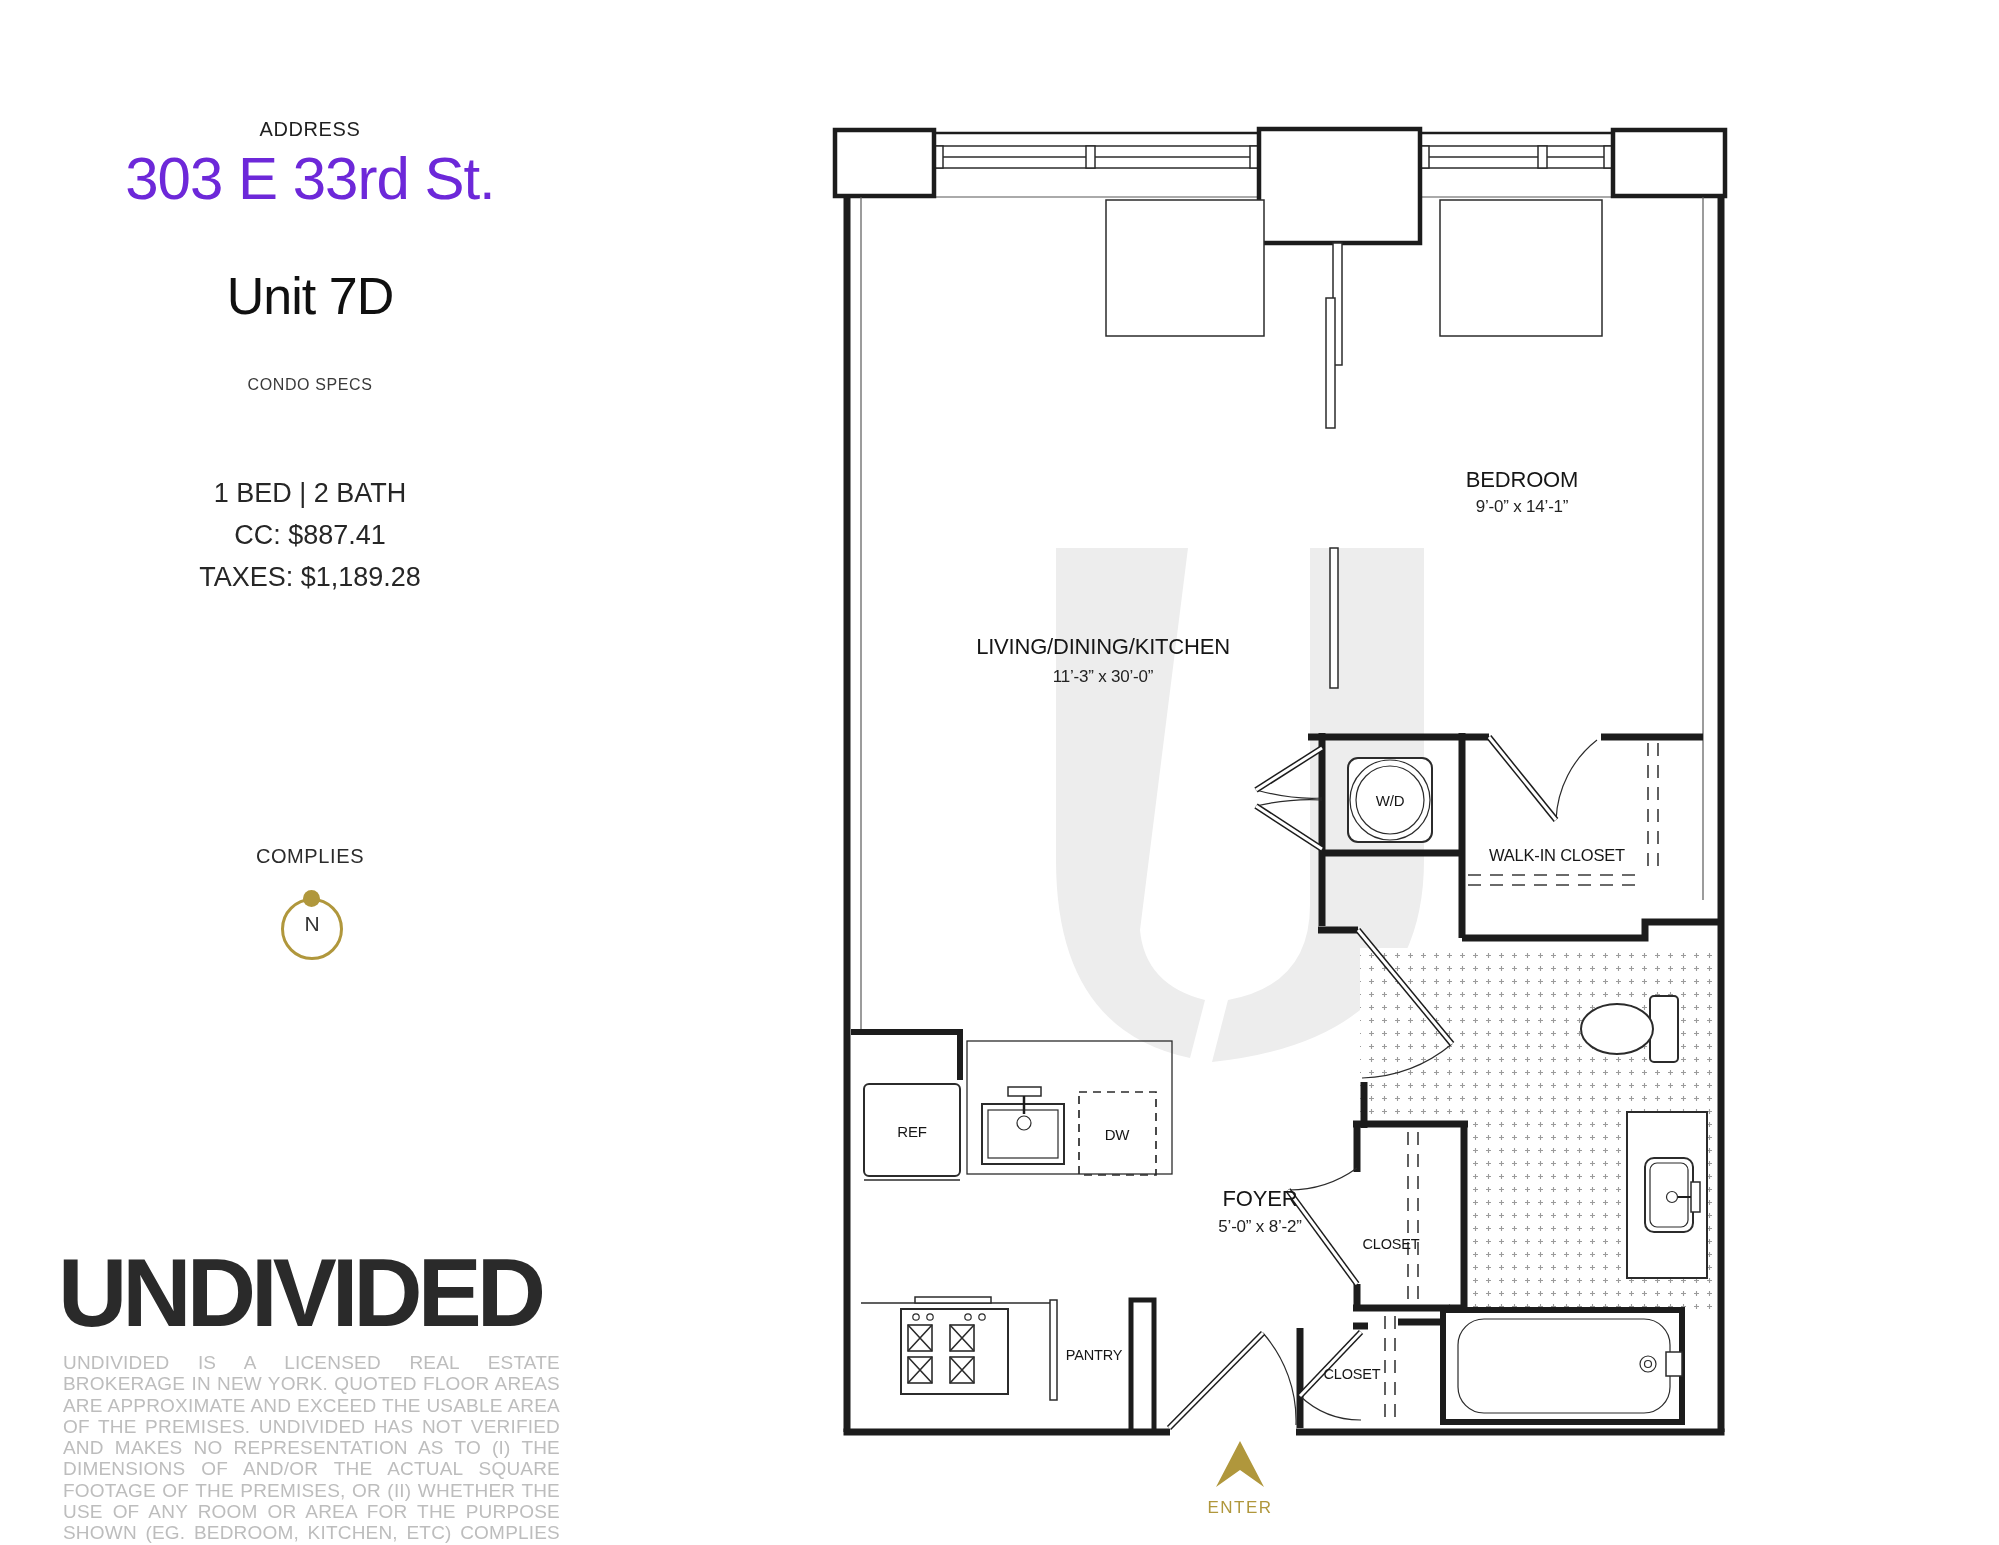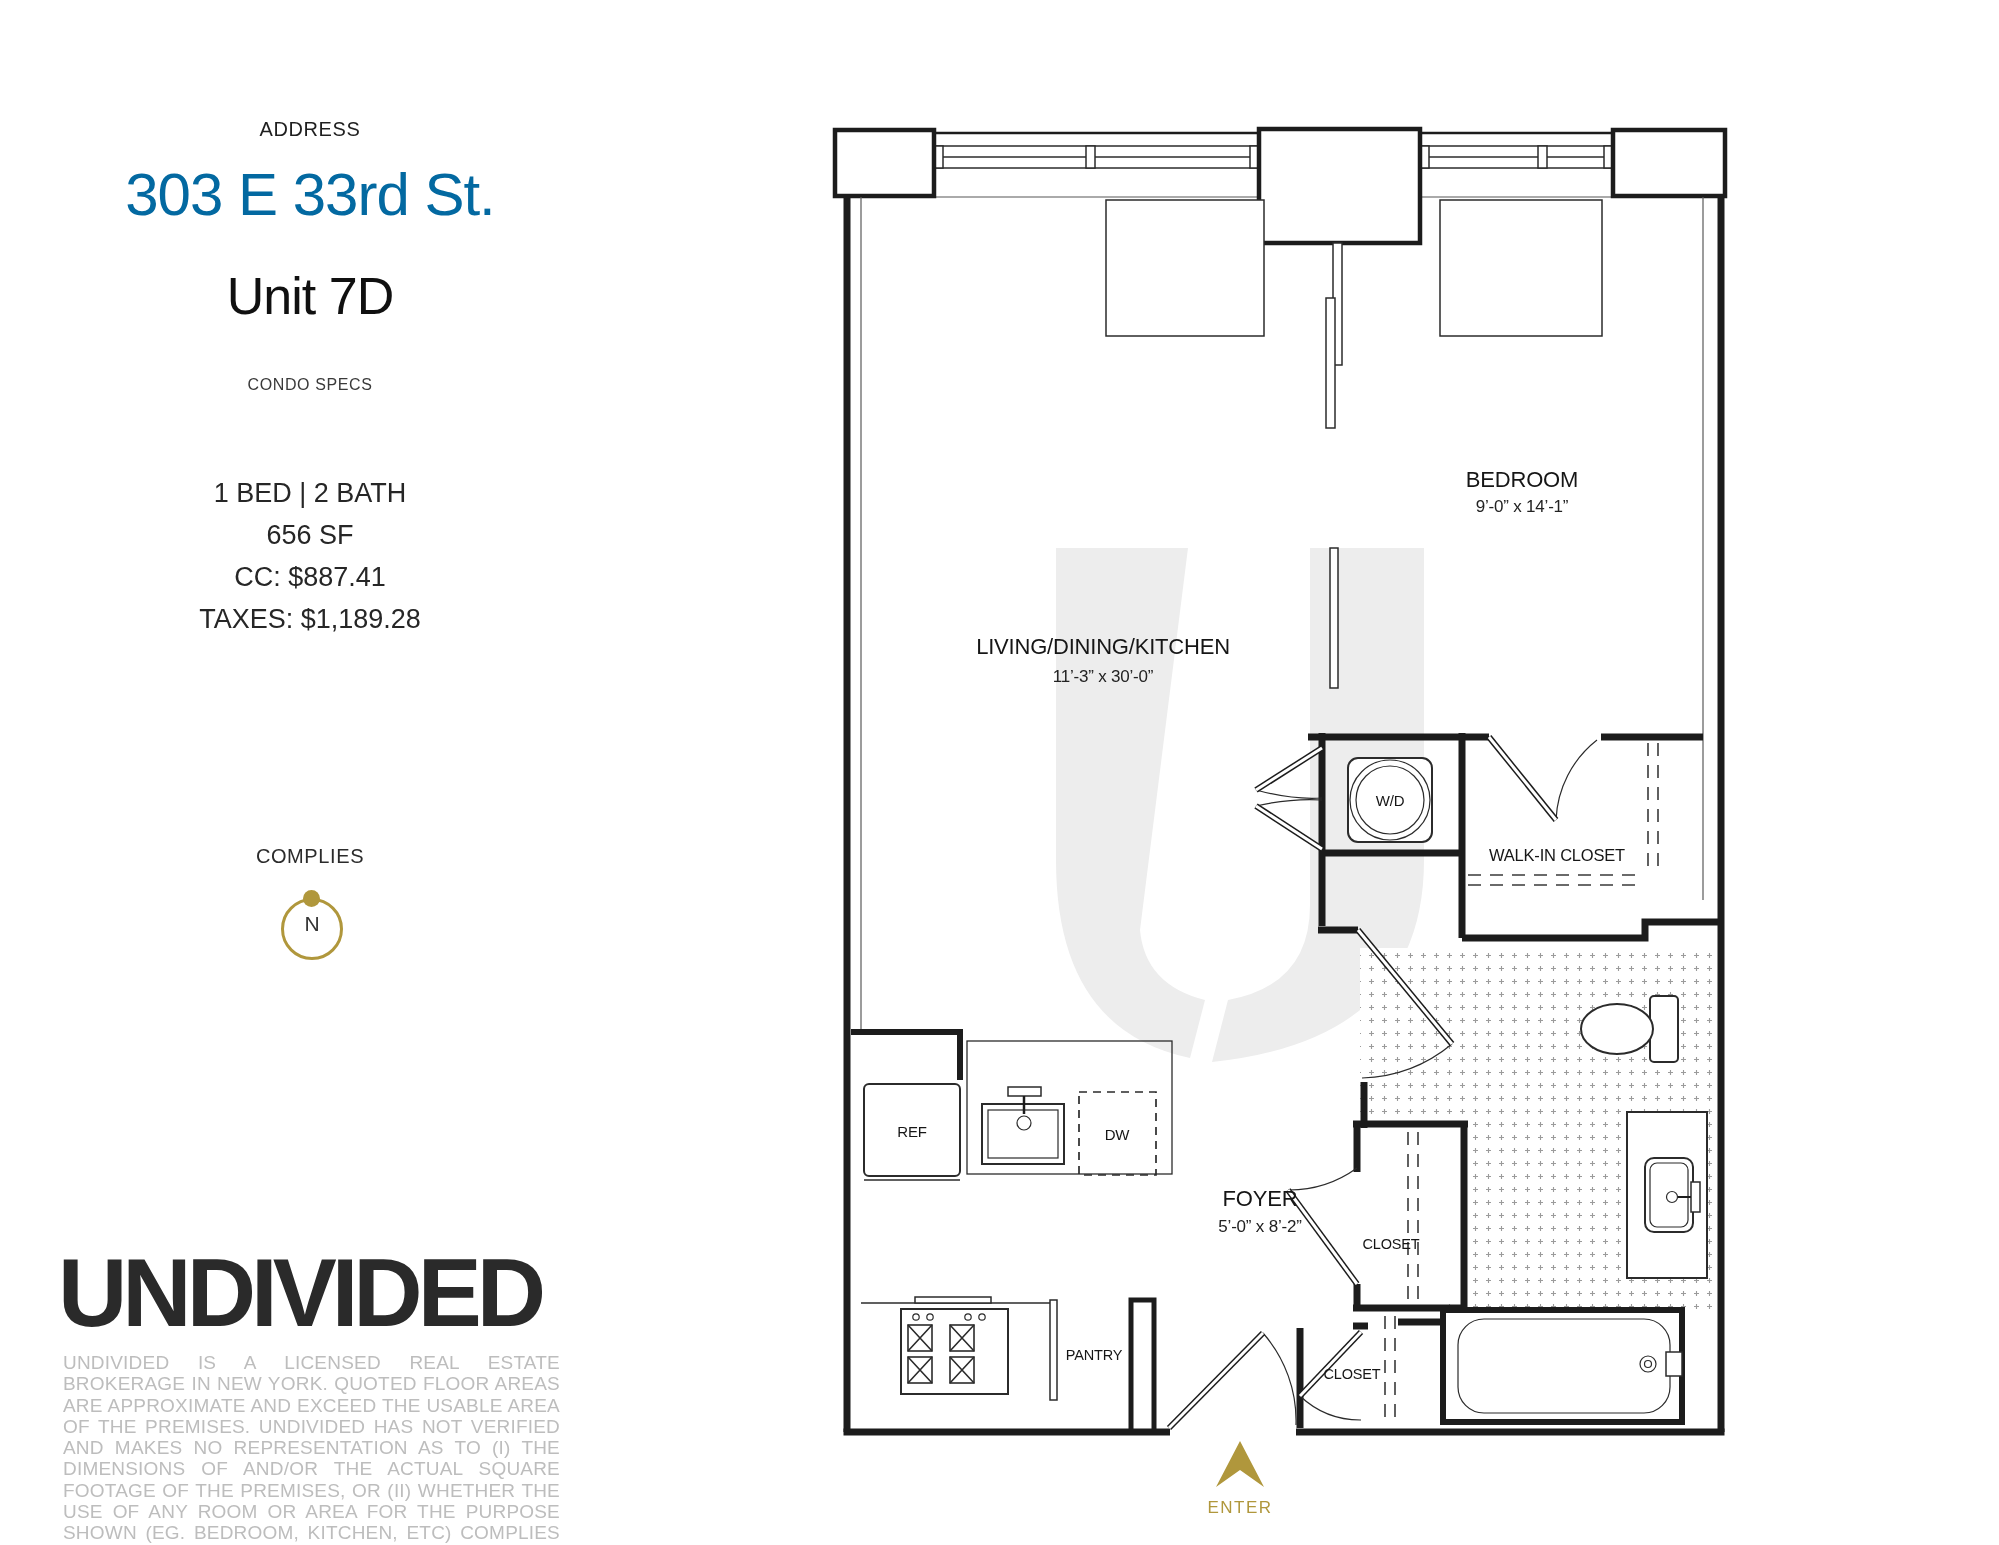--- a/index.html
+++ b/index.html
@@ -2,21 +2,21 @@
 <html><head>
 <meta charset="utf-8">
 <style>
   html,body{margin:0;padding:0;background:#fff;}
   .page{position:relative;width:1800px;height:1545px;background:#fff;overflow:hidden;
         font-family:"Liberation Sans",sans-serif;}
   .abs{position:absolute;}
   
   .info-col{left:60px;width:500px;text-align:center;color:#161616;}
   .addr-label{top:118px;font-size:20px;letter-spacing:.6px;color:#1f1f1f;}
-  .addr-line1{top:160px;font-size:60px;letter-spacing:-1px;color:#0369a1;}
+  .addr-line1{top:144px;font-size:60px;letter-spacing:-1px;color:#6d28d9;}
   .addr-line2{top:266px;font-size:52px;letter-spacing:-1px;color:#101010;}
   .specs-label{top:376px;font-size:16px;letter-spacing:.6px;color:#3a3a3a;}
   .spec-line{font-size:27px;color:#262626;height:42px;line-height:42px;}
   .specs-list{top:472px;}
   .exposure-label{top:845px;font-size:20px;letter-spacing:.6px;color:#2b2b2b;}
   .compass-circle{left:281px;top:898px;width:56px;height:56px;border:3px solid #b0973c;
                   border-radius:50%;}
   .compass-dot{left:303px;top:890px;width:17px;height:17px;border-radius:50%;background:#b0973c;}
   .compass-n{left:281px;top:912px;width:62px;text-align:center;font-size:21px;color:#333;}
   
@@ -49,21 +49,20 @@
 <body>
 
 <div class="page">
 
   <div class="abs info-col addr-label">ADDRESS</div>
   <div class="abs info-col addr-line1">303 E 33rd St.</div>
   <div class="abs info-col addr-line2">Unit 7D</div>
   <div class="abs info-col specs-label">CONDO SPECS</div>
   <div class="abs info-col specs-list">
     <div class="spec-line">1 BED | 2 BATH</div>
-    <div class="spec-line">656 SF</div>
     <div class="spec-line">CC: $887.41</div>
     <div class="spec-line">TAXES: $1,189.28</div>
   </div>
   <div class="abs info-col exposure-label">COMPLIES</div>
   <div class="abs compass-circle"></div>
   <div class="abs compass-dot"></div>
   <div class="abs compass-n">N</div>
 
   <div class="abs logo">UNDIVIDED</div>
   <div class="abs disclaimer">UNDIVIDED IS A LICENSED REAL ESTATE BROKERAGE IN NEW YORK. QUOTED FLOOR AREAS ARE APPROXIMATE AND EXCEED THE USABLE AREA OF THE PREMISES. UNDIVIDED HAS NOT VERIFIED AND MAKES NO REPRESENTATION AS TO (I) THE DIMENSIONS OF AND/OR THE ACTUAL SQUARE FOOTAGE OF THE PREMISES, OR (II) WHETHER THE USE OF ANY ROOM OR AREA FOR THE PURPOSE SHOWN (EG. BEDROOM, KITCHEN, ETC) COMPLIES WITH APPLICABLE LAW.</div>

